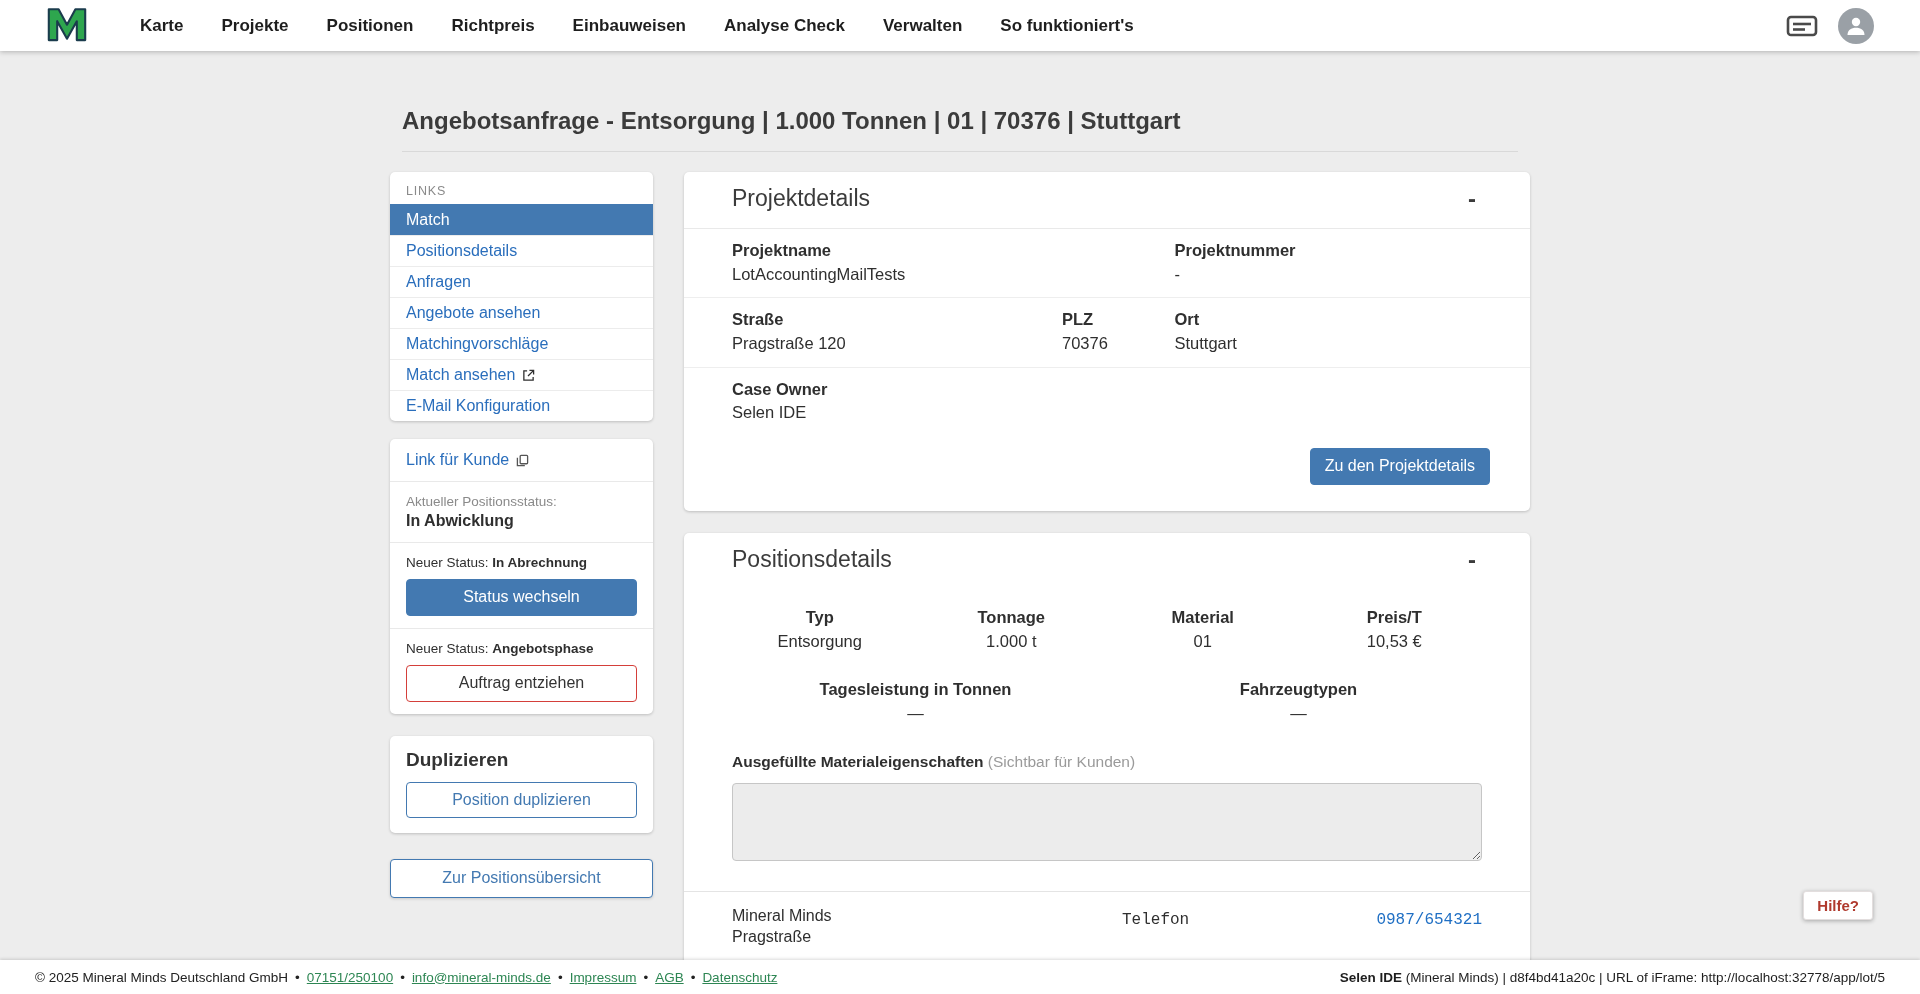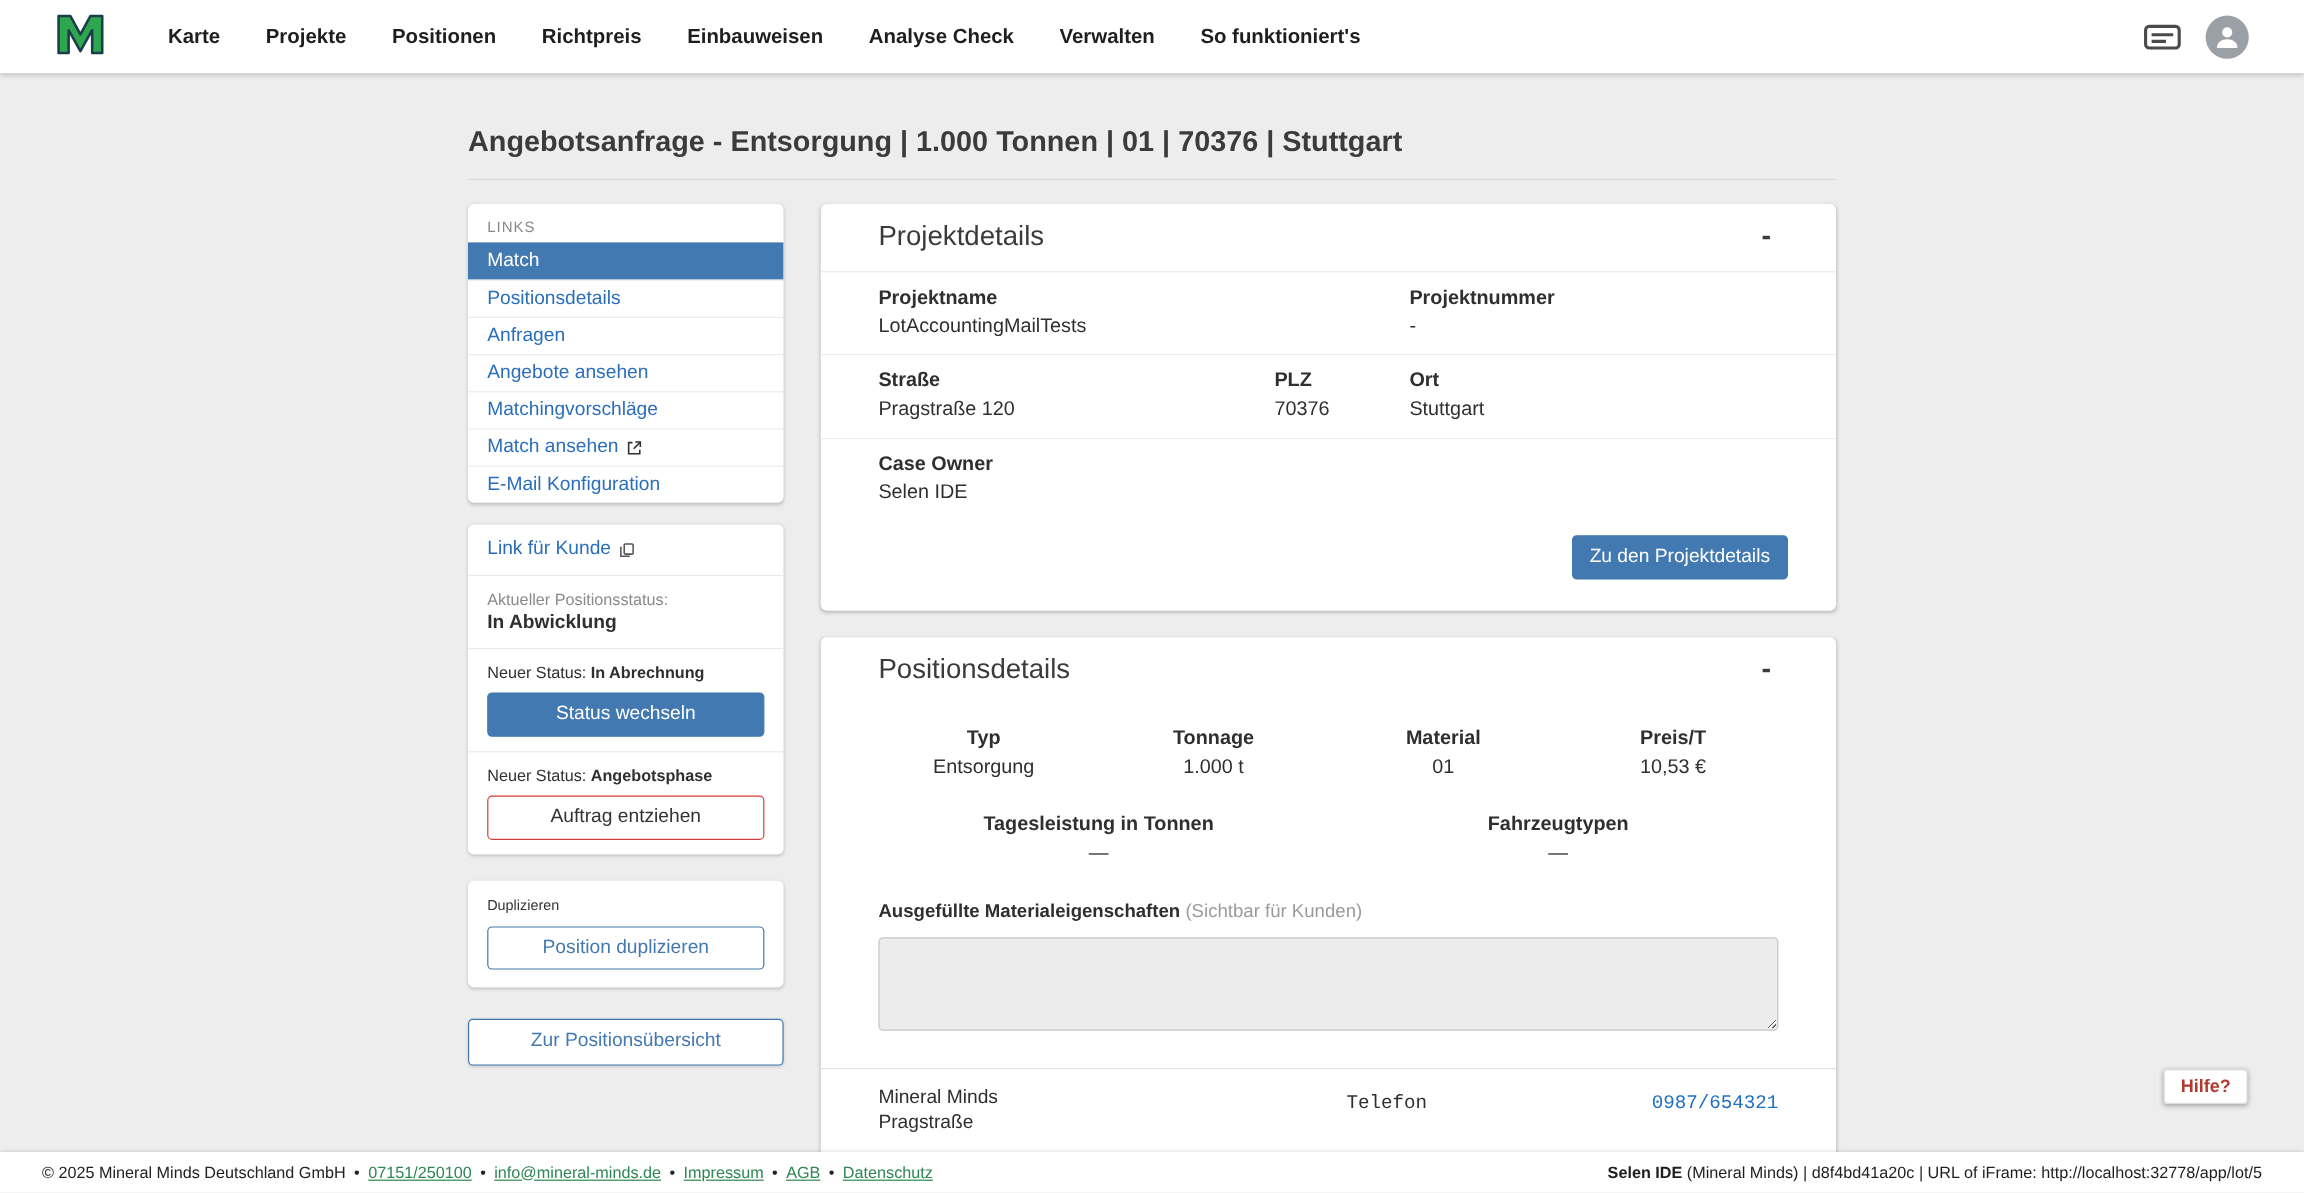--- a/index.html
+++ b/index.html
@@ -17,36 +17,36 @@
   body{
     width:1920px;height:994px;overflow:hidden;position:relative;
     background:var(--bg);color:var(--text);
     font-family:"Liberation Sans",sans-serif;
     display:flex;flex-direction:column;
   }
   a{cursor:pointer;}
 
   
   .navbar{
-    height:61px;flex:0 0 auto;background:#fff;
+    height:51px;flex:0 0 auto;background:#fff;
     box-shadow:0 1px 5px rgba(0,0,0,.25);
     display:flex;align-items:center;padding:0 46px;position:relative;z-index:20;
   }
   .logo{margin-right:52px;display:flex;align-items:center;}
   .nav-links{display:flex;gap:38px;align-items:center;}
   .nav-link{font-size:17px;font-weight:600;color:#1e1e1e;text-decoration:none;white-space:nowrap;}
   .nav-right{margin-left:auto;display:flex;align-items:center;gap:20px;}
   .icon-btn{display:flex;align-items:center;cursor:pointer;}
   .avatar{width:36px;height:36px;border-radius:50%;background:#9aa0a6;display:flex;align-items:center;justify-content:center;cursor:pointer;}
 
   
   .content{flex:1 1 auto;overflow:hidden;}
   .container{width:1140px;margin:0 auto;padding-top:44px;}
   .page-title{
-    font-size:24px;font-weight:700;color:#3b3b3b;margin:0;
+    font-size:24px;font-weight:700;color:#3b3b3b;margin:12px;
     padding-bottom:16px;border-bottom:1px solid #d9d9d9;
   }
   .columns{display:flex;gap:31px;margin-top:20px;align-items:flex-start;}
 
   
   .sidebar{flex:0 0 263px;width:263px;display:flex;flex-direction:column;}
   .card{background:#fff;border-radius:5px;box-shadow:0 1px 3px rgba(0,0,0,.2);}
   .links-card{overflow:hidden;}
   .links-header{font-size:12.5px;color:#8a8a8a;letter-spacing:.8px;padding:12px 16px 6px;}
   .side-link{
@@ -68,21 +68,21 @@
   .btn{
     font-family:"Liberation Sans",sans-serif;font-size:16px;border-radius:4px;
     padding:7px 14px;cursor:pointer;border:1px solid transparent;line-height:1.3;
   }
   .btn-primary{background:var(--blue);color:#fff;border-color:var(--blue);}
   .btn-outline{background:#fff;color:var(--blue);border:1px solid var(--blue);}
   .btn-danger-outline{background:#fff;color:#333;border:1px solid var(--red);}
   .block{display:block;width:100%;}
 
   .dup-card{margin-top:22px;padding:13px 16px 15px;}
-  .dup-title{font-size:12px;font-weight:400;margin-bottom:11px;}
+  .dup-title{font-size:19px;font-weight:700;margin-bottom:11px;}
   .overview-btn{margin-top:26px;box-shadow:0 1px 3px rgba(0,0,0,.15);padding:8px 14px;}
 
   
   .main-col{flex:1 1 auto;display:flex;flex-direction:column;gap:22px;min-width:0;}
   .card-head{display:flex;align-items:flex-start;justify-content:space-between;padding:13px 48px 16px;}
   .card-head.bordered{border-bottom:1px solid var(--divider);}
   .card-head h2{font-size:23px;font-weight:500;color:#3b3b3b;margin:0;}
   .collapse-btn{background:none;border:none;font-size:24px;font-weight:700;color:#3b3b3b;cursor:pointer;line-height:.8;padding:4px 6px;}
 
   .detail-row{padding:11px 48px 13px;border-bottom:1px solid #eeeeee;display:grid;}

